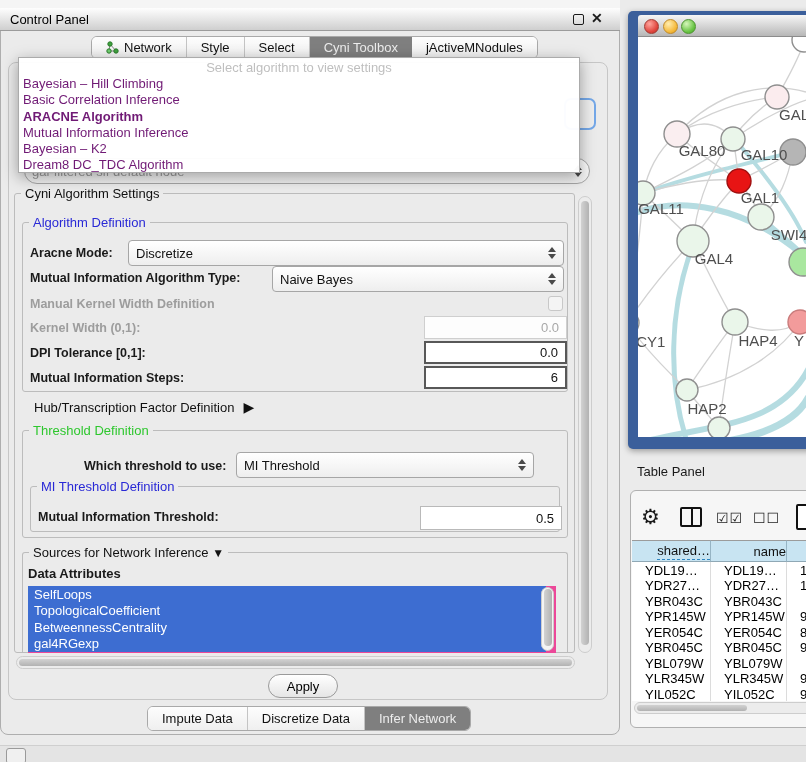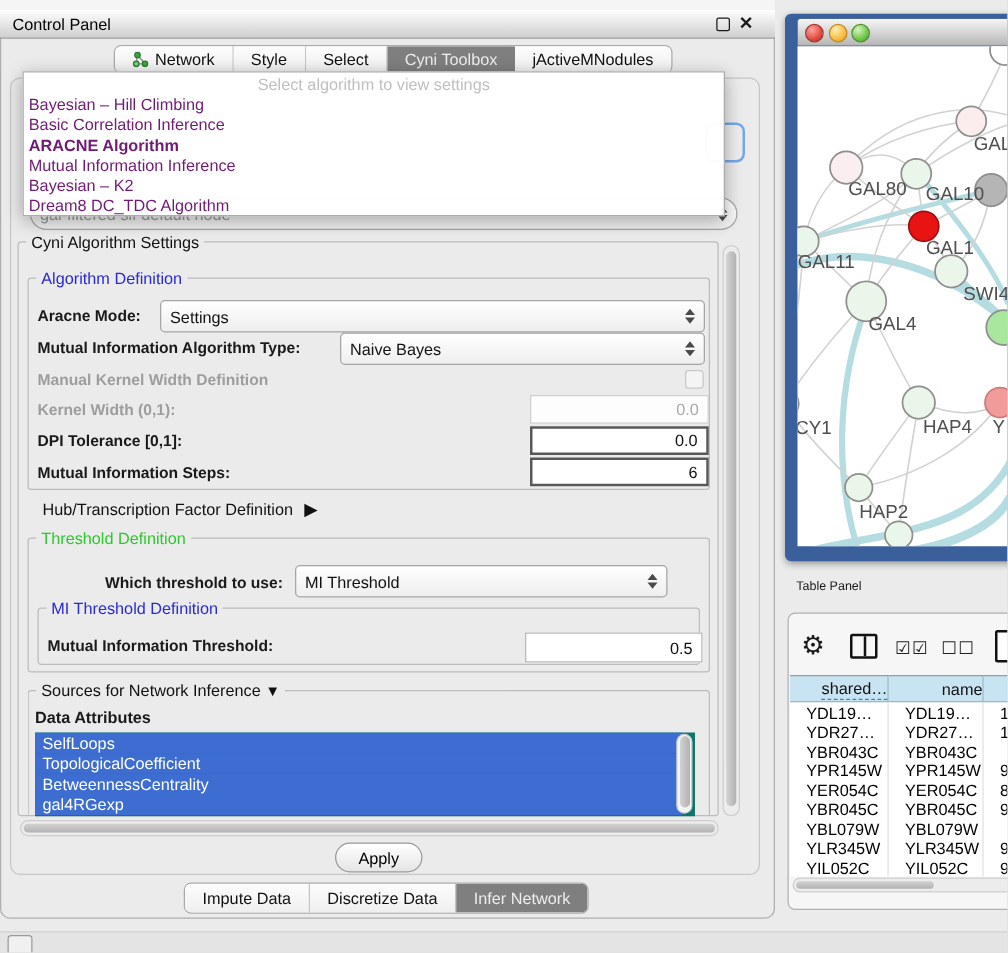--- a/index.html
+++ b/index.html
@@ -55,40 +55,40 @@
   .field.focus{border:2px solid #585858}
   .field.dis{color:#a8a8a8;border-color:#cfcfcf;background:#fdfdfd}
 
   .checkbox{width:15px;height:15px;border:1px solid #c8c8c8;border-radius:3px;background:#f4f4f4}
 
   .sb-track-v{background:#ececec;border:1px solid #cdcdcd;border-radius:7px}
   .sb-thumb-v{background:linear-gradient(90deg,#d2d2d2,#b2b2b2);border-radius:6px}
   .sb-track-h{background:#ececec;border:1px solid #cdcdcd;border-radius:7px}
   .sb-thumb-h{background:linear-gradient(#d2d2d2,#b2b2b2);border-radius:5px}
 
-  .list{background:#0f766e;overflow:hidden}
+  .list{background:#ec4899;overflow:hidden}
   .li{height:16.5px;display:flex;align-items:center;padding-left:6px;background:#3d6dd1;color:#fff;
       font-size:13px;width:512px}
 
   .btn{display:flex;align-items:center;justify-content:center;background:linear-gradient(#ffffff,#e5e5e5);
        border:1px solid #9a9a9a;border-radius:12px;font-size:13px;color:#000}
 
   
   .net-window{left:628px;top:11px;width:190px;height:438px;background:#3b5f9b;border-radius:5px;
               box-shadow:0 2px 6px rgba(0,0,0,.35)}
   .net-titlebar{left:638px;top:15px;width:180px;height:22px;background:linear-gradient(#f6f6f6,#b7b7b7);
                 border-bottom:1px solid #8c8c8c;border-top-left-radius:3px}
   .net-content{left:638px;top:37px;width:180px;height:400px;background:#fff}
   .light{position:absolute;width:13px;height:13px;border-radius:50%;top:4px}
   .light.red{background:radial-gradient(circle at 35% 30%,#ffa59d,#e0443c 65%,#b23530);border:1px solid #a03b33}
   .light.yellow{background:radial-gradient(circle at 35% 30%,#ffedb0,#f5b93a 65%,#d89a22);border:1px solid #c08b2a}
   .light.green{background:radial-gradient(circle at 35% 30%,#d6f6bb,#67c342 65%,#4fa52f);border:1px solid #4d9431}
 
   
-  .tp-title{font-size:10px;color:#1a1a1a}
+  .tp-title{font-size:13px;color:#1a1a1a}
   .tp-panel{left:630px;top:490px;width:200px;height:238px;border:1px solid #b0b0b0;border-radius:6px;background:#f6f6f6}
   .gear{font-size:21px;color:#1a1a1a;line-height:24px}
   .colico{width:22px;height:20px;border:2px solid #111;border-radius:2px;position:relative}
   .colico:after{content:"";position:absolute;left:9px;top:0;width:2px;height:16px;background:#111}
   .pairico{font-size:14px;color:#222;letter-spacing:1px}
   .docico{width:20px;height:26px;border:2px solid #111;border-radius:2px;background:#fff}
   .thead{display:grid;grid-template-columns:79px 76px 45px;height:22px}
   .th{background:#c8e4f2;border-right:1px solid #96b4c4;border-top:1px solid #9b9b9b;border-bottom:1px solid #8fa8b5;
       display:flex;align-items:center;justify-content:flex-end;font-size:13px;color:#111}
   .tbody{display:grid;grid-template-columns:79px 76px 45px;grid-auto-rows:15.5px;overflow:hidden;background:#fff}
@@ -172,21 +172,21 @@
   <div class="abs sb-track-h" style="left:16px;top:656px;width:559px;height:13px">
     <div class="sb-thumb-h" style="position:absolute;left:2px;top:2px;width:553px;height:7px"></div>
   </div>
 
   <div class="abs group" style="left:22px;top:222px;width:546px;height:170px">
     <span class="gt" style="color:#2929d6">Algorithm Definition</span>
   </div>
 
   <div class="abs lbl" style="left:30px;top:246px">Aracne Mode:</div>
   <div class="abs combo" style="left:128px;top:240px;width:436px;height:26px">
-    <span class="ct">Settings</span>
+    <span class="ct">Discretize</span>
     <span class="spin">
         <i class="tri-up"></i>
         <i class="tri-dn"></i>
       </span>
   </div>
 
   <div class="abs lbl" style="left:30px;top:271px">Mutual Information Algorithm Type:</div>
   <div class="abs lbl dis" style="left:30px;top:297px">Manual Kernel Width Definition</div>
 
   <div class="abs combo" style="left:272px;top:266px;width:292px;height:26px">

